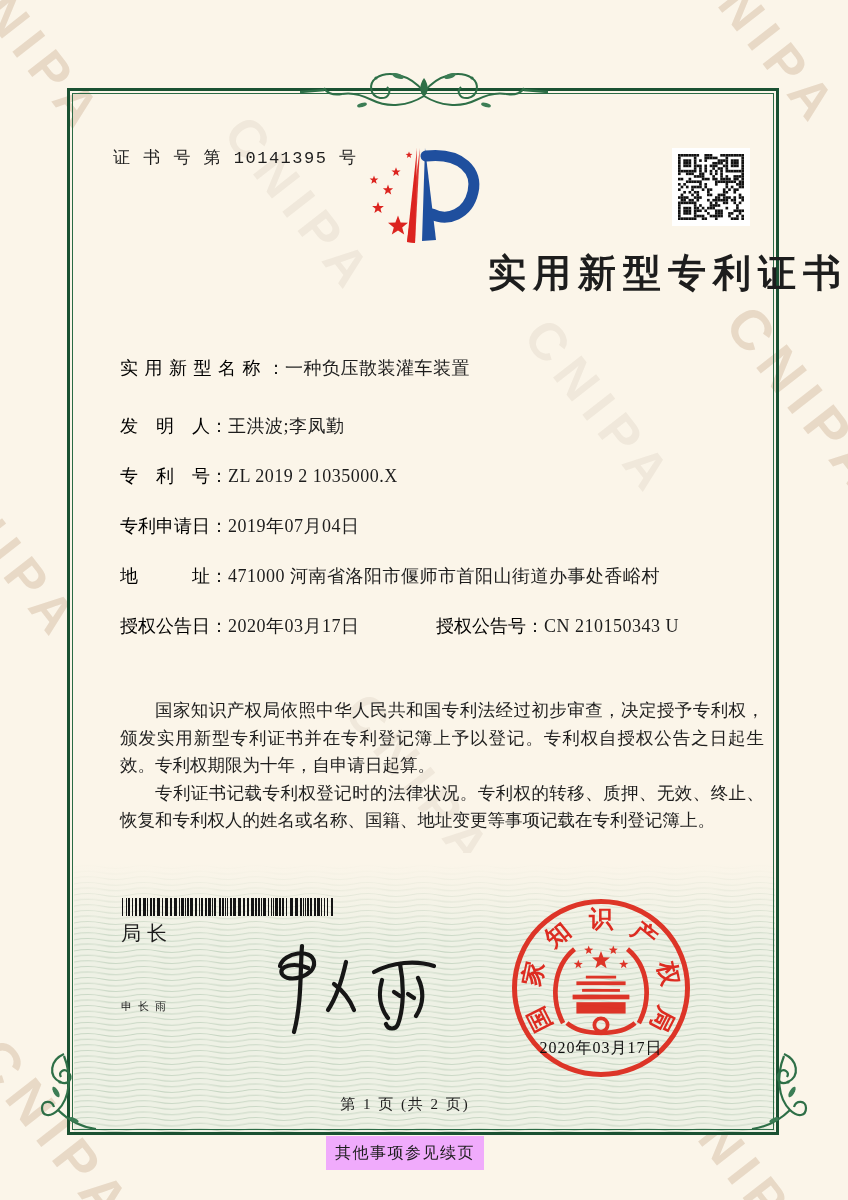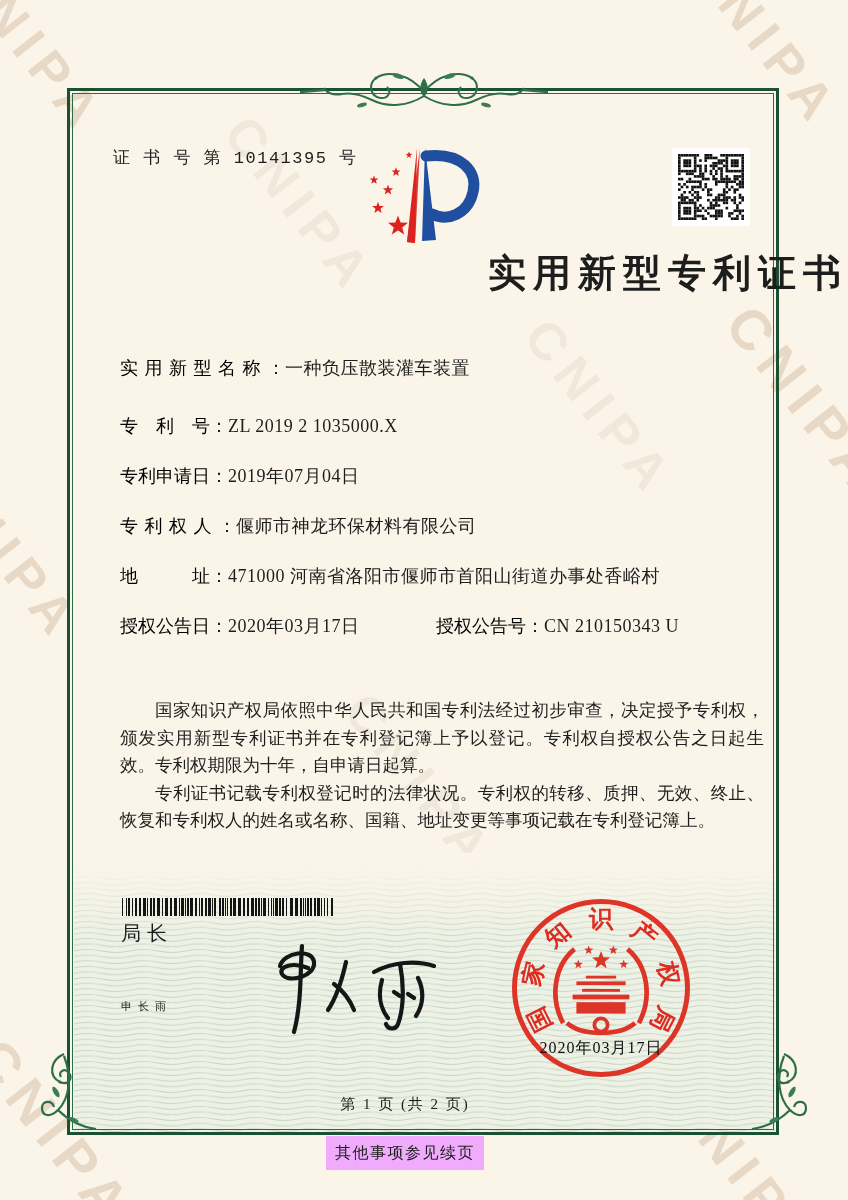--- a/index.html
+++ b/index.html
@@ -492,27 +492,27 @@
       </svg>
   </div>
 
   <h1 class="title">实用新型专利证书</h1>
 
   <div class="fields">
     <div class="frow first">
       <span class="flabel ls">实用新型名称</span><span class="colon">：</span><span class="fvalue">一种负压散装灌车装置</span>
     </div>
     <div class="frow">
+      <span class="flabel">发　明　人</span><span class="colon">：</span><span class="fvalue">王洪波;李凤勤</span>
+    </div>
+    <div class="frow">
       <span class="flabel">专　利　号</span><span class="colon">：</span><span class="fvalue">ZL 2019 2 1035000.X</span>
     </div>
     <div class="frow">
       <span class="flabel">专利申请日</span><span class="colon">：</span><span class="fvalue">2019年07月04日</span>
-    </div>
-    <div class="frow">
-      <span class="flabel ls">专利权人</span><span class="colon">：</span><span class="fvalue">偃师市神龙环保材料有限公司</span>
     </div>
     <div class="frow">
       <span class="flabel">地　　　址</span><span class="colon">：</span><span class="fvalue">471000 河南省洛阳市偃师市首阳山街道办事处香峪村</span>
     </div>
     <div class="frow">
       <span class="flabel">授权公告日</span><span class="colon">：</span><span class="fvalue">2020年03月17日</span>
       <span class="pair2">
         <span class="flabel">授权公告号</span><span class="colon">：</span><span class="fvalue">CN 210150343 U</span>
       </span>
     </div>

